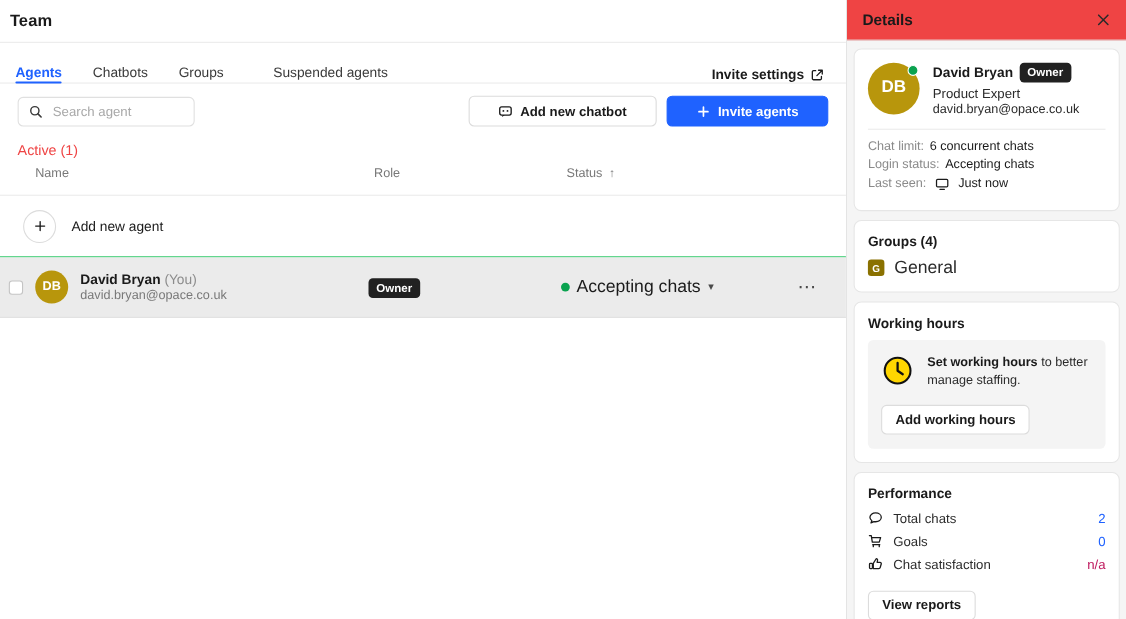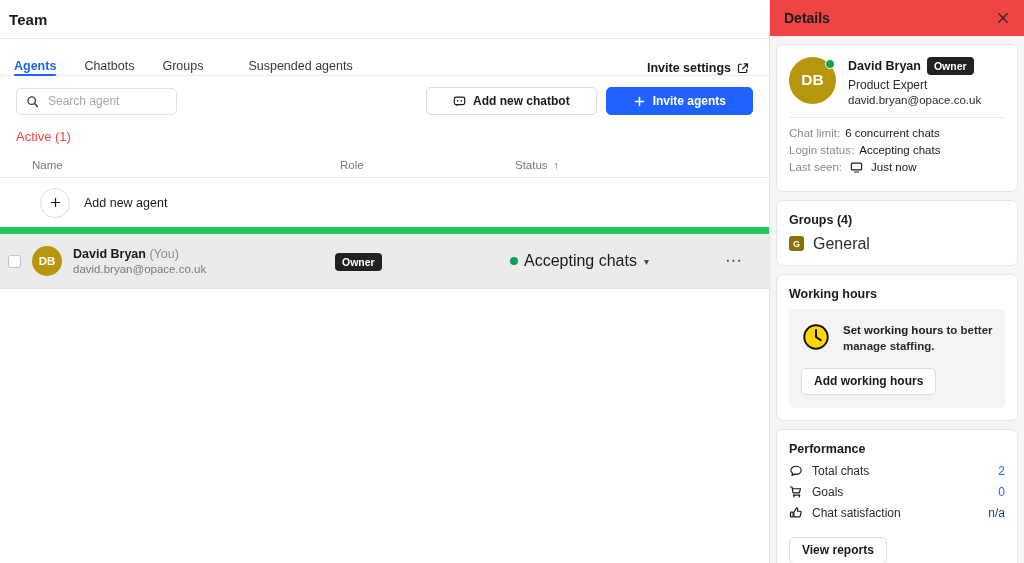--- a/index.html
+++ b/index.html
@@ -89,36 +89,36 @@
   .btn-primary { background: #1f62ff; border: 1px solid #1f62ff; color: #fff; }
 
   .section-title {
     font-size: 13px; font-weight: normal;
     padding: 3px 16px 8px 16px;
     color: #ef4444;
   }
 
   .table { width: 100%; }
   .thead {
-    display: flex; align-items: center;
+    display: flex; align-items: flex-start;
     height: 26px;
     border-bottom: 1px solid #ebebeb;
     font-size: 11.5px; color: #787878;
   }
   .col-name { width: 340px; padding-left: 32px; }
   .col-role { width: 175px; }
   .col-status { width: 210px; display: flex; align-items: center; gap: 6px; }
   .col-actions { flex: 1; }
   .sort-arrow { font-size: 11px; color: #787878; }
 
   .row-add {
     display: flex; align-items: center;
     height: 56px;
-    border-bottom: 7px solid #22c55e;
-    padding-left: 40px;
+    border-bottom: 1px solid #22c55e;
+    padding-left: 21px;
     cursor: pointer;
   }
   .plus-circle {
     width: 30px; height: 30px; border-radius: 50%;
     border: 1px solid #dcdcdc;
     display: flex; align-items: center; justify-content: center;
     color: #1a1a1a;
   }
   .row-add-label { margin-left: 14px; font-size: 12.5px; color: #1a1a1a; }
 
@@ -212,35 +212,35 @@
   .group-row { display: flex; align-items: center; gap: 9px; }
   .group-badge {
     width: 15px; height: 15px; border-radius: 3px;
     background: #8a7100; color: #fff;
     font-size: 9px; font-weight: bold;
     display: flex; align-items: center; justify-content: center;
   }
   .group-name { font-size: 16px; color: #2b2b2b; }
 
   .wh-box { background: #f4f4f4; border-radius: 5px; padding: 13px 12px; }
-  .wh-top { display: flex; align-items: flex-start; gap: 12px; font-weight: bold; }
+  .wh-top { display: flex; align-items: flex-start; gap: 12px; }
   .wh-text { font-size: 11.5px; color: #2b2b2b; line-height: 1.45; }
   .wh-text b { color: #1a1a1a; }
   .btn-outline {
     display: inline-flex; align-items: center; justify-content: center;
     height: 27px; padding: 0 12px; margin-top: 13px;
     background: #fff; border: 1px solid #dcdcdc; border-radius: 5px;
     font-size: 12px; font-weight: bold; color: #1a1a1a; cursor: pointer;
   }
 
   .perf-row { display: flex; align-items: center; gap: 9px; font-size: 12px; margin-bottom: 7px; color: #2b2b2b; }
   .perf-label { flex: 1; }
   .perf-value { font-size: 12px; }
   .perf-value.link { color: #1f62ff; }
-  .perf-value.na { color: #0c4a6e; }
+  .perf-value.na { color: #be185d; }
   .perf-btn { margin-top: 10px; }
   .ico { display: inline-flex; align-items: center; justify-content: center; flex: 0 0 auto; }
 </style>
 </head>
 <body>
 
 <div class="app">
 
   <div class="main">
 

